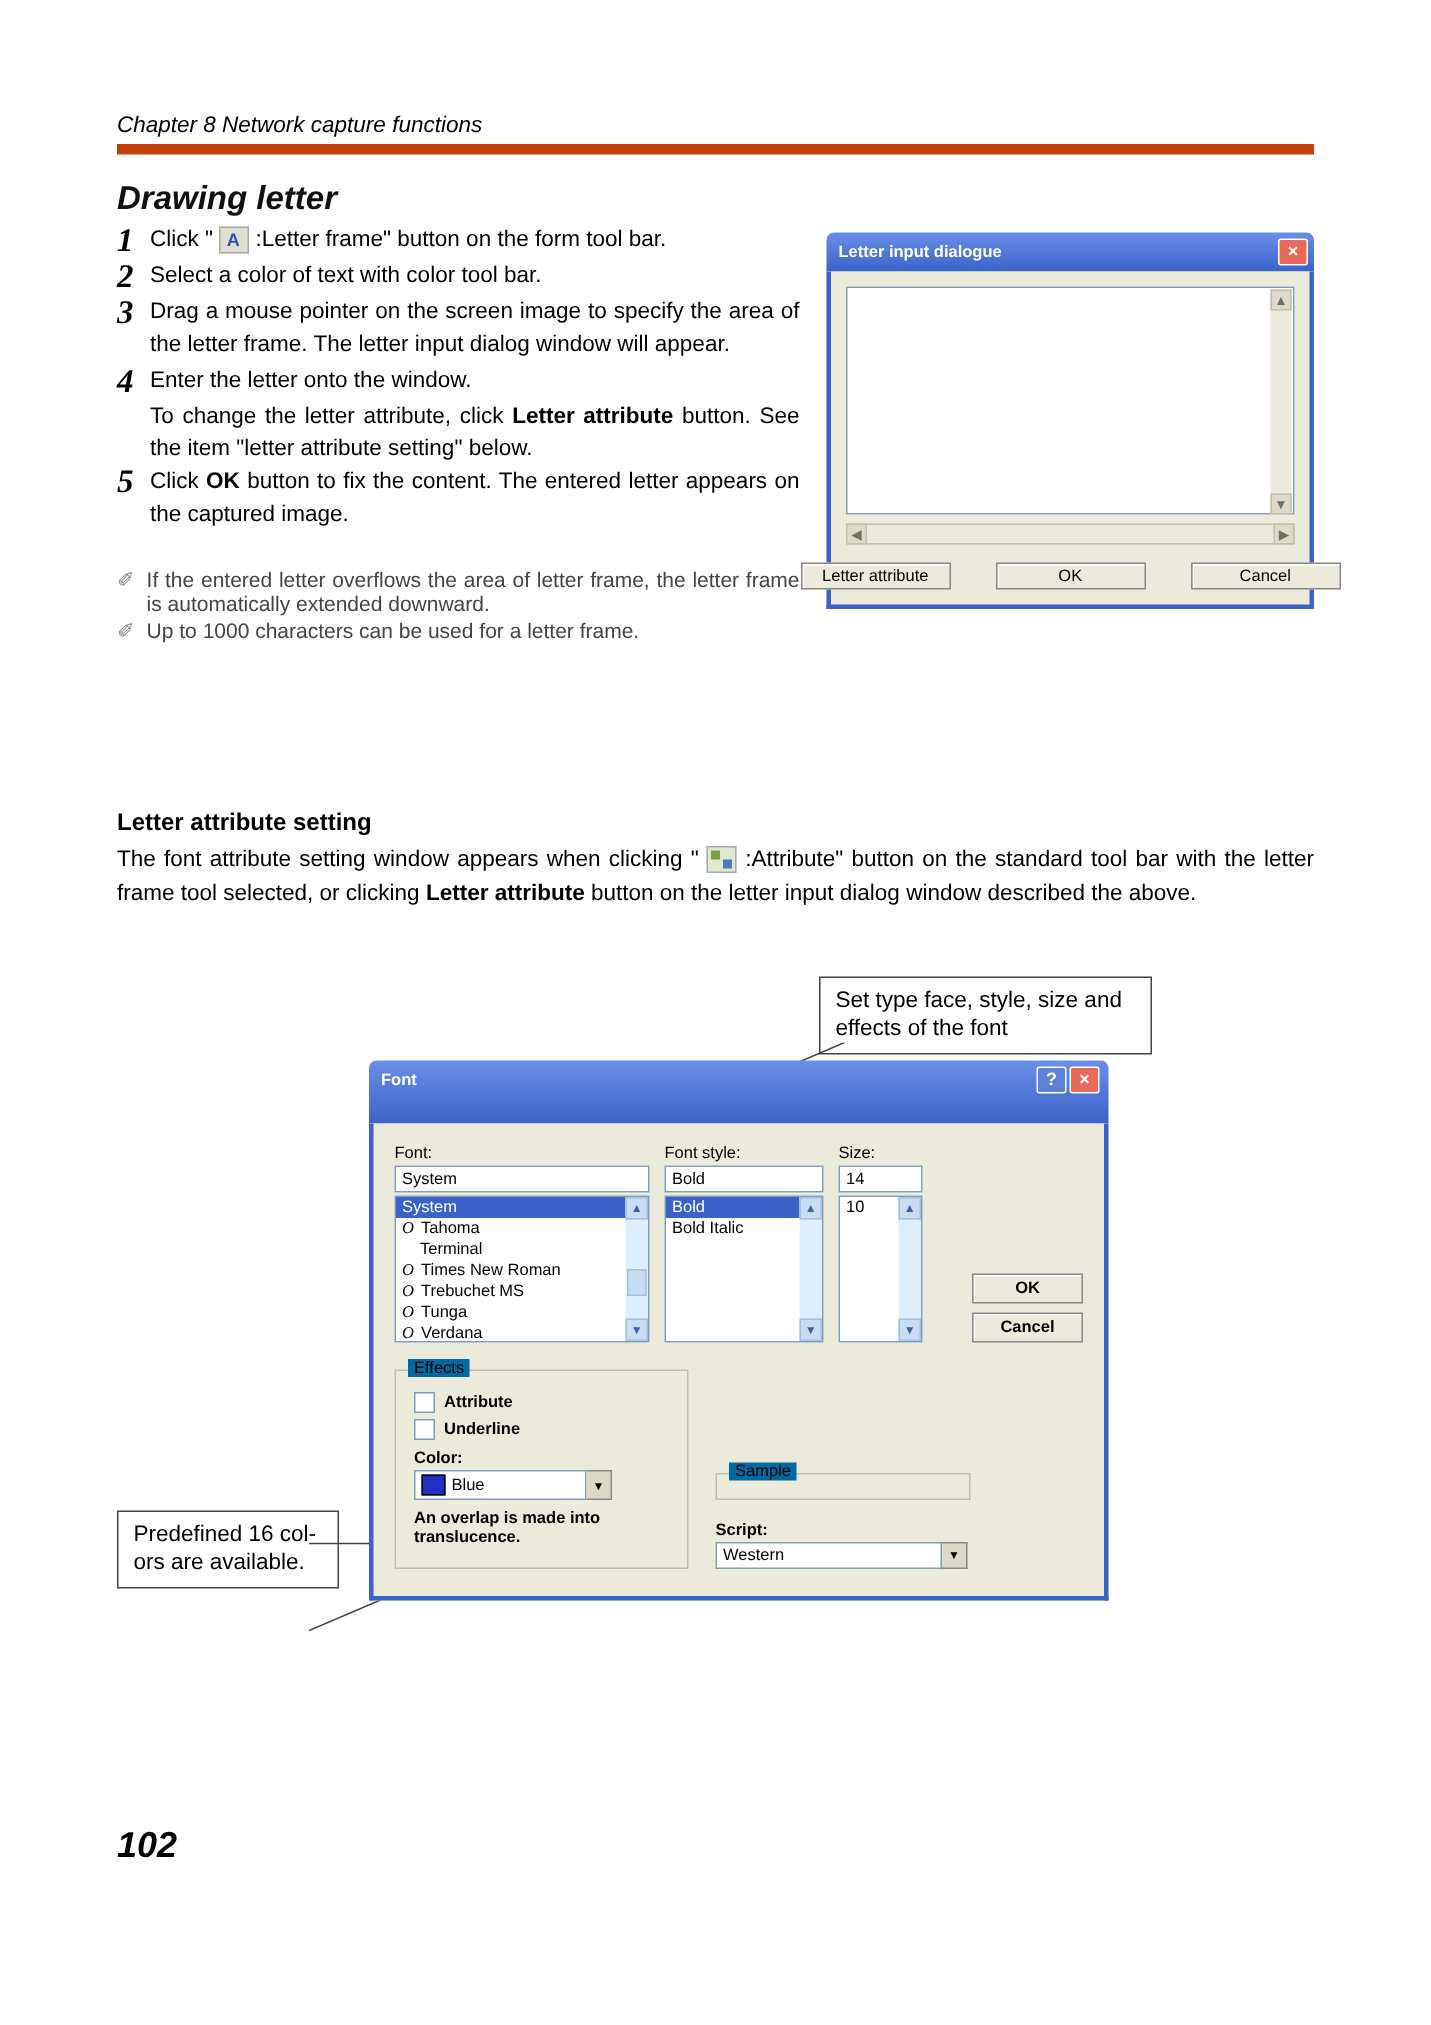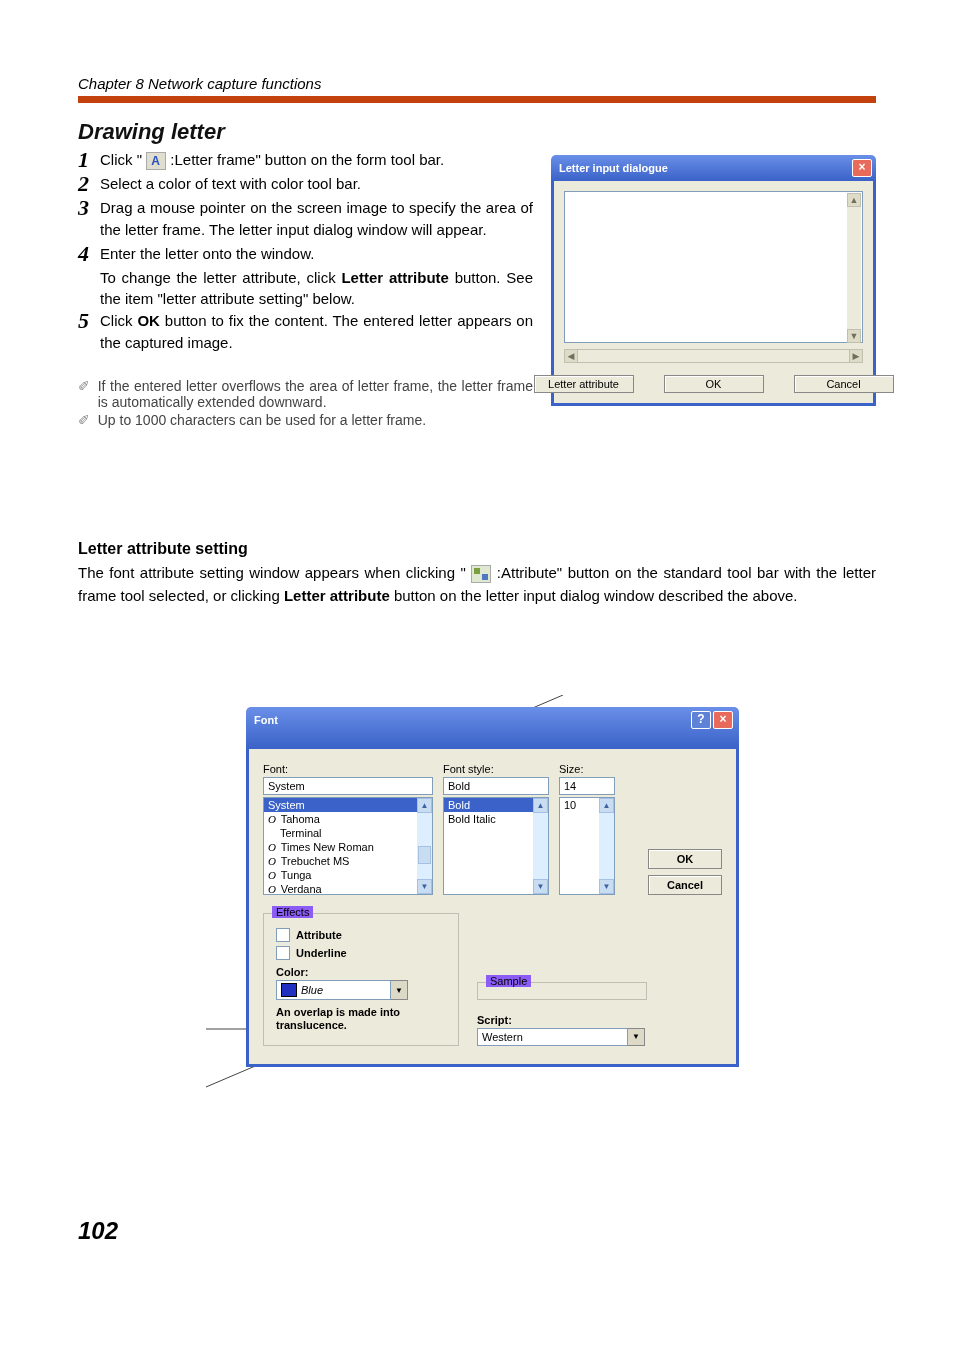--- a/index.html
+++ b/index.html
@@ -188,21 +188,21 @@
   .lbl { font-size:11px; margin-bottom:2px; }
   .txtinput { background:#fff; border:1px solid #809db9; padding:2px 4px; font-size:11px; box-sizing:border-box; }
   .listbox { background:#fff; border:1px solid #809db9; margin-top:2px; position:relative; box-sizing:border-box;}
   .listbox .item { padding:1px 4px; font-size:11px; white-space:nowrap;}
   .listbox .item.sel { background:#3a62c8; color:#fff;}
   .listbox .o::before { content:"O "; font-style:italic; font-family:Georgia,serif; margin-right:2px;}
   .lb-scroll { position:absolute; right:0; top:0; bottom:0; width:15px; background:#ddeeff;}
   .lb-scroll .ar{position:absolute;left:0;width:15px;height:15px;background:#c8dcf2;border:1px solid #a4c0e4;box-sizing:border-box;display:flex;align-items:center;justify-content:center;font-size:8px;color:#4060a0;}
   .lb-scroll .thumb{position:absolute;left:1px;width:13px;background:#c8dcf2;border:1px solid #a4c0e4;box-sizing:border-box;}
   .groupbox { border:1px solid #c0beb0; padding:10px 12px 12px 12px; position:relative; margin-top:0;}
-  .groupbox .legend { position:absolute; top:-8px; left:8px; background:#8b5cf6; padding:0 4px; font-size:11px;}
+  .groupbox .legend { position:absolute; top:-8px; left:8px; background:#0369a1; padding:0 4px; font-size:11px;}
   .chk { display:flex; align-items:center; gap:6px; margin:4px 0; font-weight:bold; font-size:11px;}
   .chkbox { width:12px;height:12px;border:1px solid #809db9;background:#fff;}
   .combo { display:flex; }
   .combo .txtinput { flex:1; }
   .combo .drop { width:16px; background:#dcdac6; border:1px solid #888; border-left:none; display:flex;align-items:center;justify-content:center; font-size:8px;}
   .sample-box { border:1px solid #c0beb0; background:#eceadb; height:56px; display:flex;align-items:center;justify-content:center; color:#3a62c8; font-weight:bold; font-family:Tahoma,sans-serif;}
   .btncol { display:flex; flex-direction:column; gap:6px; align-items:flex-end;}
   .btn2 { width:72px; background:#eceadb; border:1px solid #888; padding:3px 0; text-align:center; font-size:11px; font-weight:bold; box-shadow:1px 1px 0 #fff inset;}
   .overlap-note { font-weight:bold; font-size:11px; margin-top:6px; line-height:1.2;}
   .page-number {
@@ -290,24 +290,27 @@
 
   <div class="subsection-title">Letter attribute setting</div>
   <div class="subsection-body">
     <span>The font attribute setting window appears when clicking "</span>
     <span class="icon-attr"></span>
     <span> :Attribute" button on the standard tool bar with the letter frame tool selected, or clicking </span><b>Letter attribute</b><span> button on the letter input dialog window described the above.</span>
   </div>
 
   <div class="font-area">
 
+    <div class="callout" style="left:468px; top:-6px; width:200px;">Set type face, style, size and effects of the font</div>
     <svg style="position:absolute;left:380px;top:38px;" width="160" height="50">
         <line x1="0" y1="45" x2="105" y2="0" stroke="#444"></line>
       </svg>
 
+    <div class="callout" style="left:0; top:350px; width:126px; white-space:pre-line;">Predefined 16 col-
+ors are available.</div>
     <svg style="position:absolute;left:128px;top:368px;" width="90" height="10">
         <line x1="0" y1="4" x2="90" y2="4" stroke="#444"></line>
       </svg>
 
     <svg style="position:absolute;left:128px;top:396px;" width="80" height="40">
         <line x1="0" y1="34" x2="75" y2="2" stroke="#444"></line>
       </svg>
 
     <div class="font-dlg">
       <div class="font-titlebar">
@@ -376,21 +379,21 @@
             <div class="legend">Effects</div>
             <div class="chk">
                 <span class="chkbox"></span>
                 <span>Attribute</span>
               </div>
             <div class="chk">
                 <span class="chkbox"></span>
                 <span>Underline</span>
               </div>
             <div class="lbl" style="font-weight:bold;margin-top:6px;">Color:</div>
-            <div class="combo" style="width:132px;font-style:italic;">
+            <div class="combo" style="width:132px;">
               <div class="txtinput" style="display:flex;align-items:center;">
                   <span class="color-swatch"></span>
                   <span>Blue</span>
                 </div>
               <div class="drop">▼</div>
             </div>
             <div class="overlap-note">An overlap is made into translucence.</div>
           </div>
 
           <div style="width:170px;">

